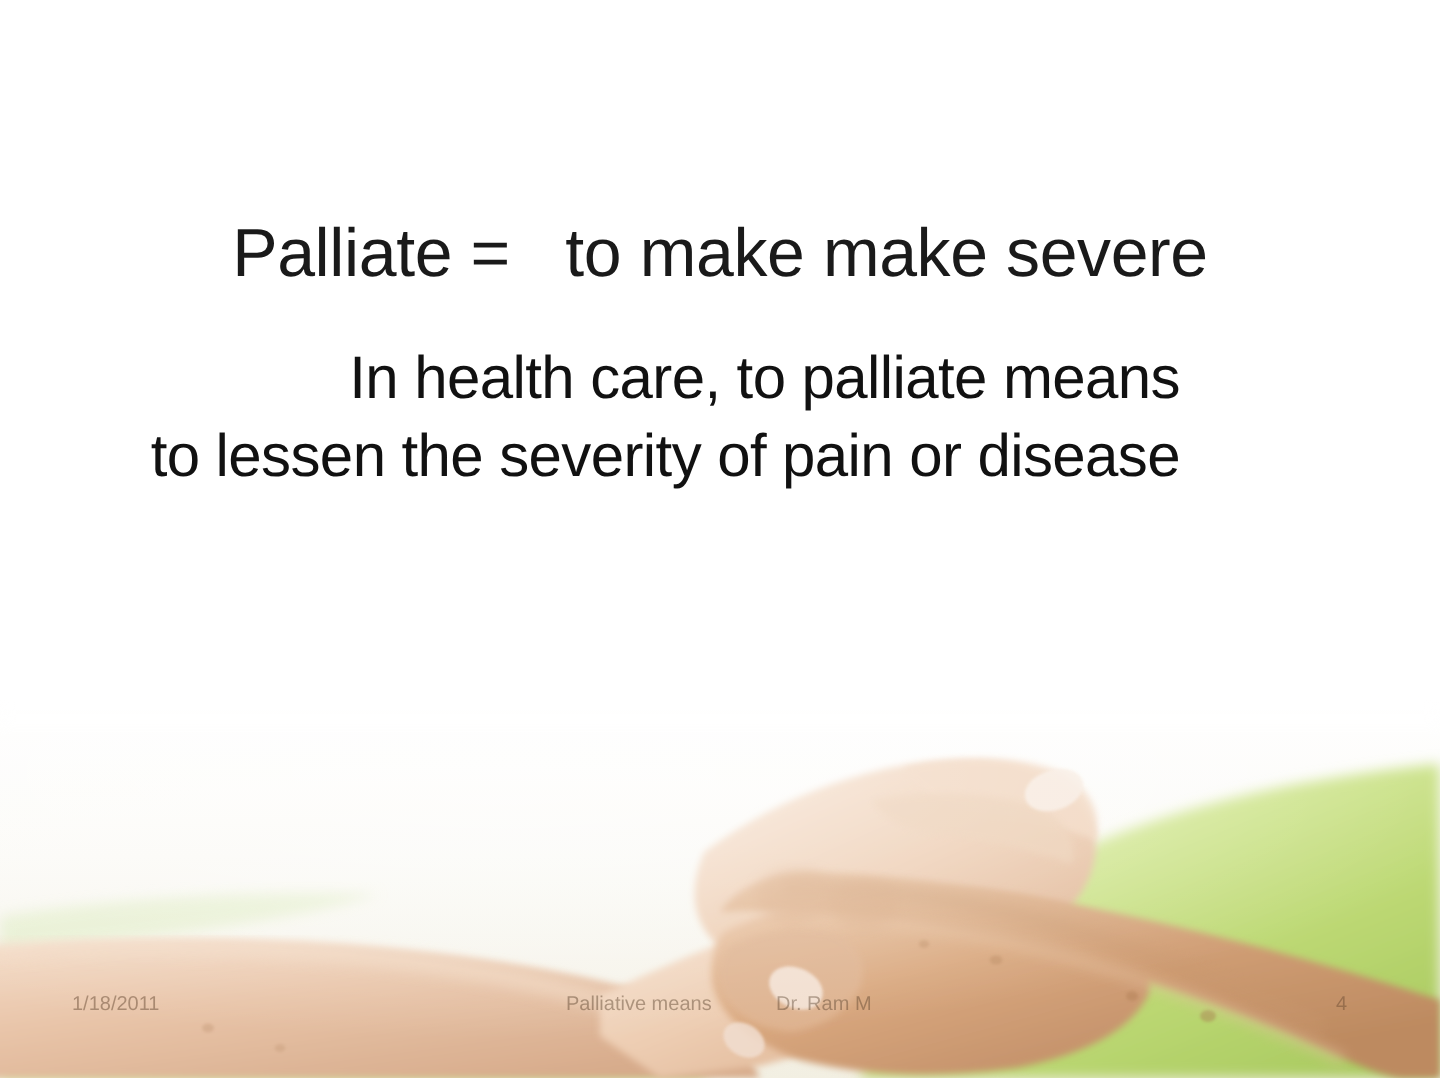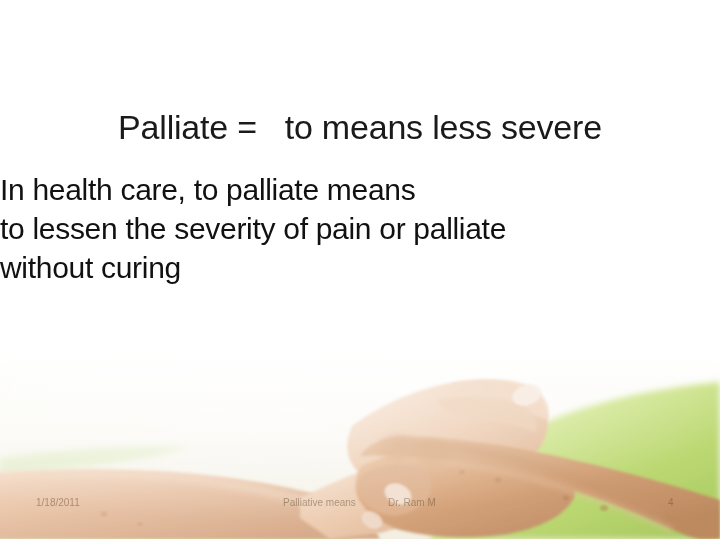--- a/index.html
+++ b/index.html
@@ -42,21 +42,21 @@
     font-weight: 400;
     letter-spacing: -0.2px;
     white-space: pre;
   }
 
   .body-block {
     position: absolute;
     left: 0;
     top: 170px;
     width: 590px;
-    text-align: left;
+    text-align: right;
   }
 
   .body-line {
     display: block;
     font-size: 30px;
     line-height: 39px;
     color: #111111;
     font-weight: 400;
     letter-spacing: -0.3px;
     white-space: pre;
@@ -132,26 +132,25 @@
     white-space: pre;
   }
 </style>
 </head>
 <body>
 
 <div class="slide">
 
   <div class="text-area">
 
-    <div class="slide-title">Palliate =   to means less severe</div>
+    <div class="slide-title">Palliate =   to make make severe</div>
 
     <div class="body-block">
       <span class="body-line">In health care, to palliate means</span>
-      <span class="body-line">to lessen the severity of pain or palliate</span>
-      <span class="body-line">without curing</span>
+      <span class="body-line">to lessen the severity of pain or disease</span>
     </div>
 
   </div>
 
   <div class="photo">
     <svg class="photo-svg" viewBox="0 0 720 191" preserveAspectRatio="none">
       <defs>
         <linearGradient id="bgFade" x1="0" y1="0" x2="0" y2="1">
           <stop offset="0%" stop-color="#ffffff"></stop>
           <stop offset="42%" stop-color="#fbfaf6"></stop>

